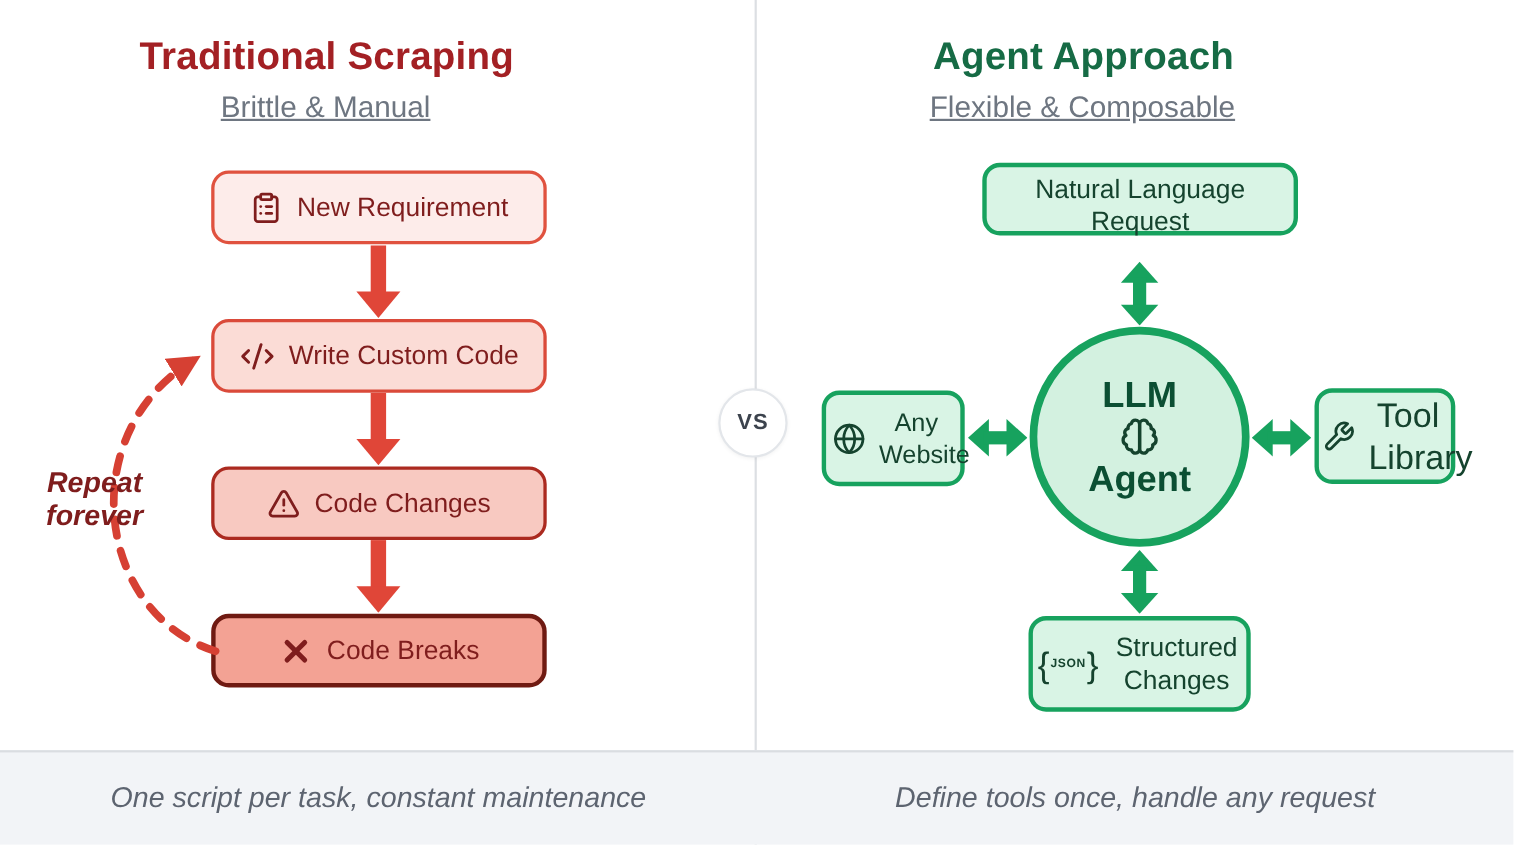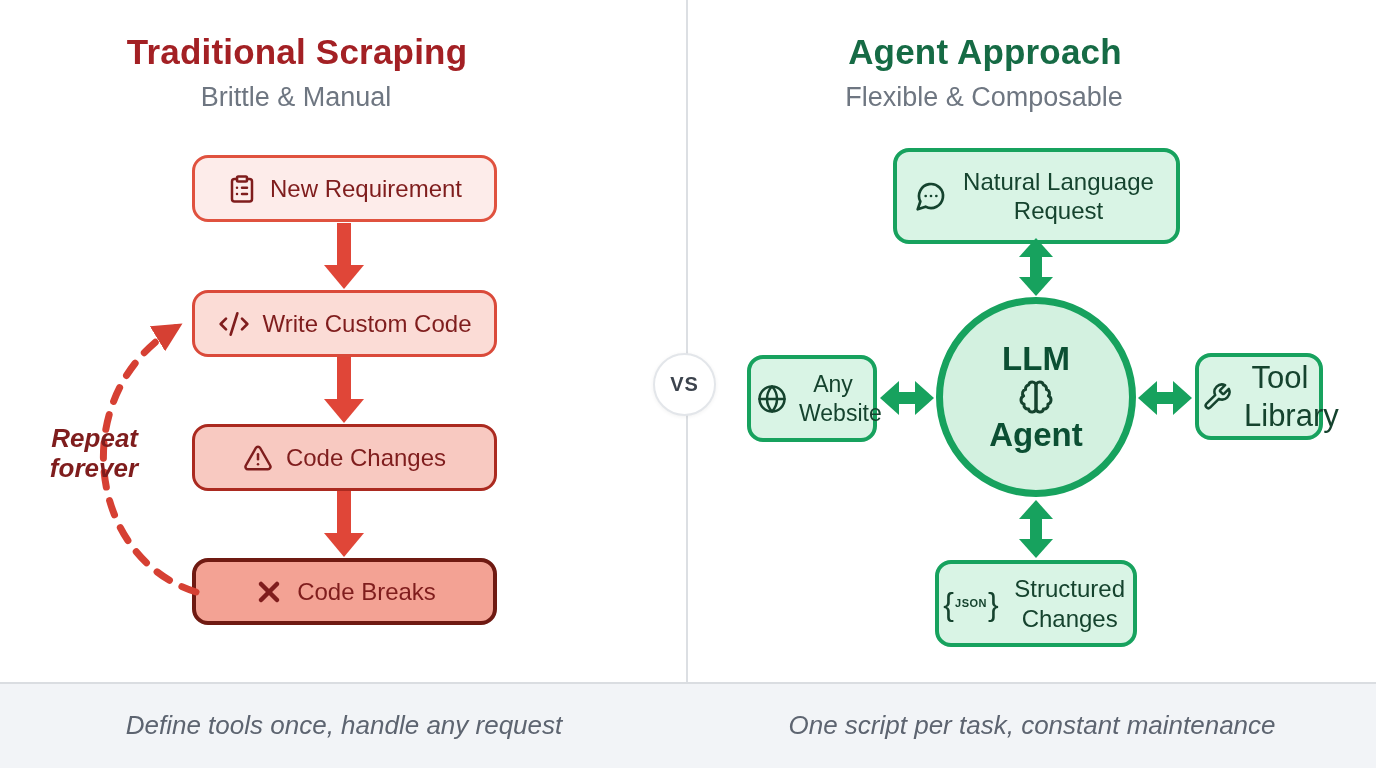--- a/index.html
+++ b/index.html
@@ -10,50 +10,50 @@
   *{margin:0;padding:0;box-sizing:border-box;}
   html,body{width:1376px;height:768px;overflow:hidden;}
   body{font-family:"Liberation Sans","DejaVu Sans",sans-serif;background:#ffffff;}
   .canvas{position:relative;width:1376px;height:768px;background:#ffffff;}
 
   .divider-v{position:absolute;left:686px;top:0;width:2px;height:768px;background:#dcdfe3;}
 
   .title{position:absolute;top:32px;width:594px;text-align:center;font-size:35px;font-weight:700;letter-spacing:.2px;}
   .title.red{left:0;color:var(--red-title);}
   .title.green{left:688px;color:var(--green-title);}
-  .subtitle{position:absolute;top:82px;width:592px;text-align:center;font-size:27px;font-weight:400;color:var(--subtitle-gray);}
+  .subtitle{position:absolute;top:82px;width:592px;text-align:center;font-size:27px;font-weight:400;color:var(--subtitle-gray);text-decoration:underline;}
   .subtitle.left{left:0;} .subtitle.right{left:688px;}
 
   
   .flow-box{position:absolute;left:192px;width:305px;height:67px;border:3px solid;border-radius:16px;
     display:flex;align-items:center;justify-content:center;gap:13px;color:var(--red-text);
     font-size:24px;font-weight:500;}
   .flow-box.b3{border-width:4px;}
   .flow-box svg{flex:0 0 auto;}
 
   .arrow-down{position:absolute;left:322px;width:44px;height:66px;}
   .red-fill{fill:var(--red-accent);}
   .green-fill{fill:var(--green-accent);}
 
   .loop-svg{position:absolute;left:65px;top:312px;width:145px;height:290px;overflow:visible;}
-  .loop-label{position:absolute;left:34px;top:424px;width:104px;text-align:right;
+  .loop-label{position:absolute;left:34px;top:424px;width:104px;text-align:center;
     font-size:26px;font-style:italic;font-weight:600;color:var(--red-text);line-height:1.15;}
 
   
   .vs-badge{position:absolute;left:653px;top:353px;width:63px;height:63px;border-radius:50%;
     background:#ffffff;border:2px solid #e3e6ea;box-shadow:0 1px 4px rgba(0,0,0,.06);
     display:flex;align-items:center;justify-content:center;font-size:20px;font-weight:600;
     letter-spacing:1px;color:#3c434d;}
 
   
   .agent-box{position:absolute;border:4px solid var(--green-accent);border-radius:16px;background:#d9f4e5;
     display:flex;align-items:center;justify-content:center;gap:12px;color:var(--green-text);
     font-size:24px;font-weight:500;text-align:center;line-height:1.22;}
   .agent-box .lbl{white-space:pre-line;}
-  .node-top{left:893px;top:148px;width:287px;height:96px;}
+  .node-top{left:893px;top:148px;width:287px;height:66px;flex-direction:column;}
   .node-left{left:747px;top:355px;width:130px;height:87px;font-size:23px;}
   .node-right{left:1195px;top:353px;width:128px;height:87px;font-size:31px;}
   .node-bottom{left:935px;top:560px;width:202px;height:87px;}
 
   .llm-circle{position:absolute;left:936px;top:297px;width:200px;height:200px;border-radius:50%;
     background:#d3f1e0;border:7px solid var(--green-accent);display:flex;flex-direction:column;
     align-items:center;justify-content:center;gap:1px;color:#0b4f33;font-size:33px;font-weight:700;}
 
   .dbl-arrow-v{position:absolute;left:1014px;width:44px;height:58px;}
   .dbl-arrow-h{position:absolute;top:376px;width:54px;height:44px;}
@@ -214,17 +214,17 @@
   <div class="agent-box node-bottom">
     <span class="json-icon">
       <span class="brace">{</span>
       <span class="jtxt">JSON</span>
       <span class="brace">}</span>
     </span>
     <span class="lbl" style="max-width:118px">Structured Changes</span>
   </div>
 
   <div class="bottom-band">
+    <div class="caption">One script per task, constant maintenance</div>
     <div class="caption">Define tools once, handle any request</div>
-    <div class="caption">One script per task, constant maintenance</div>
   </div>
 
 </div>
 
 </body></html>

